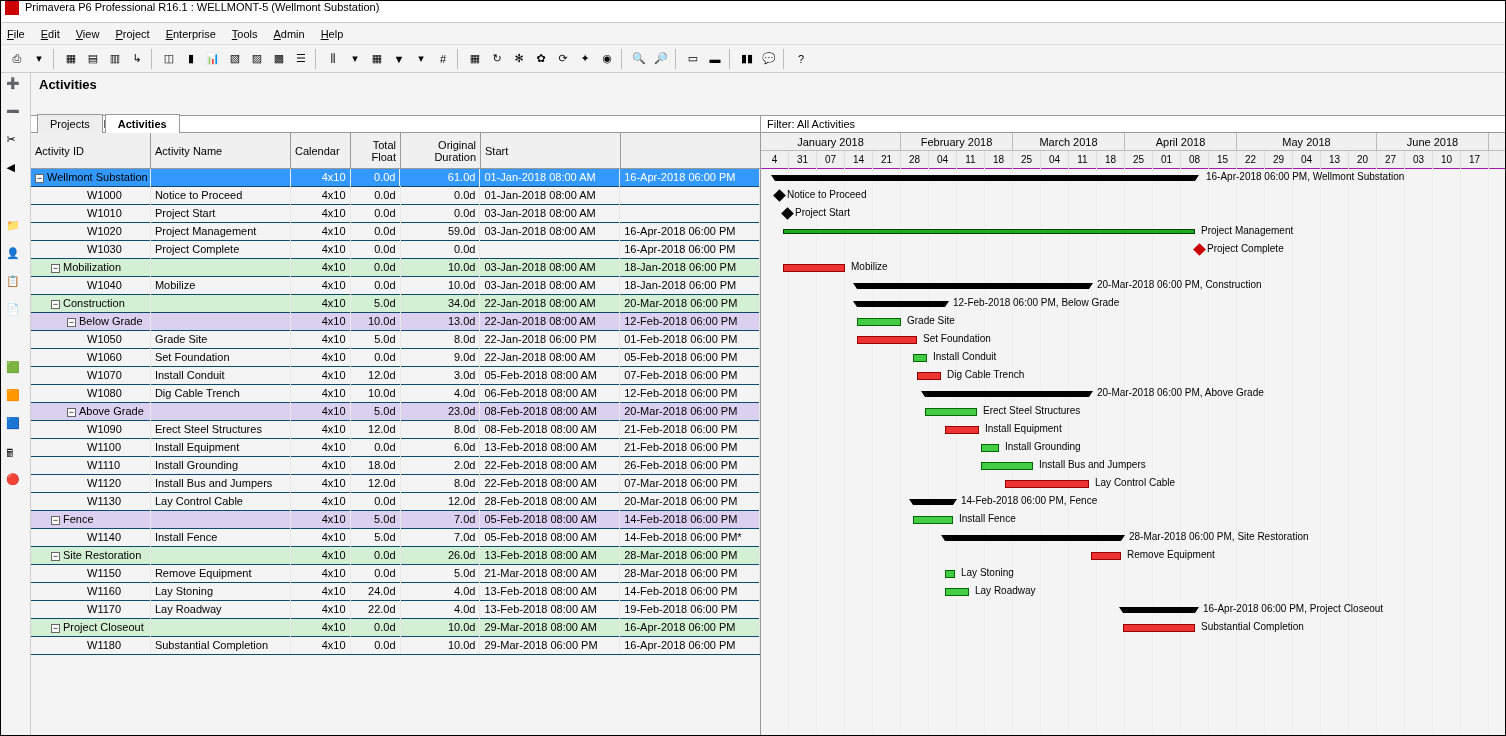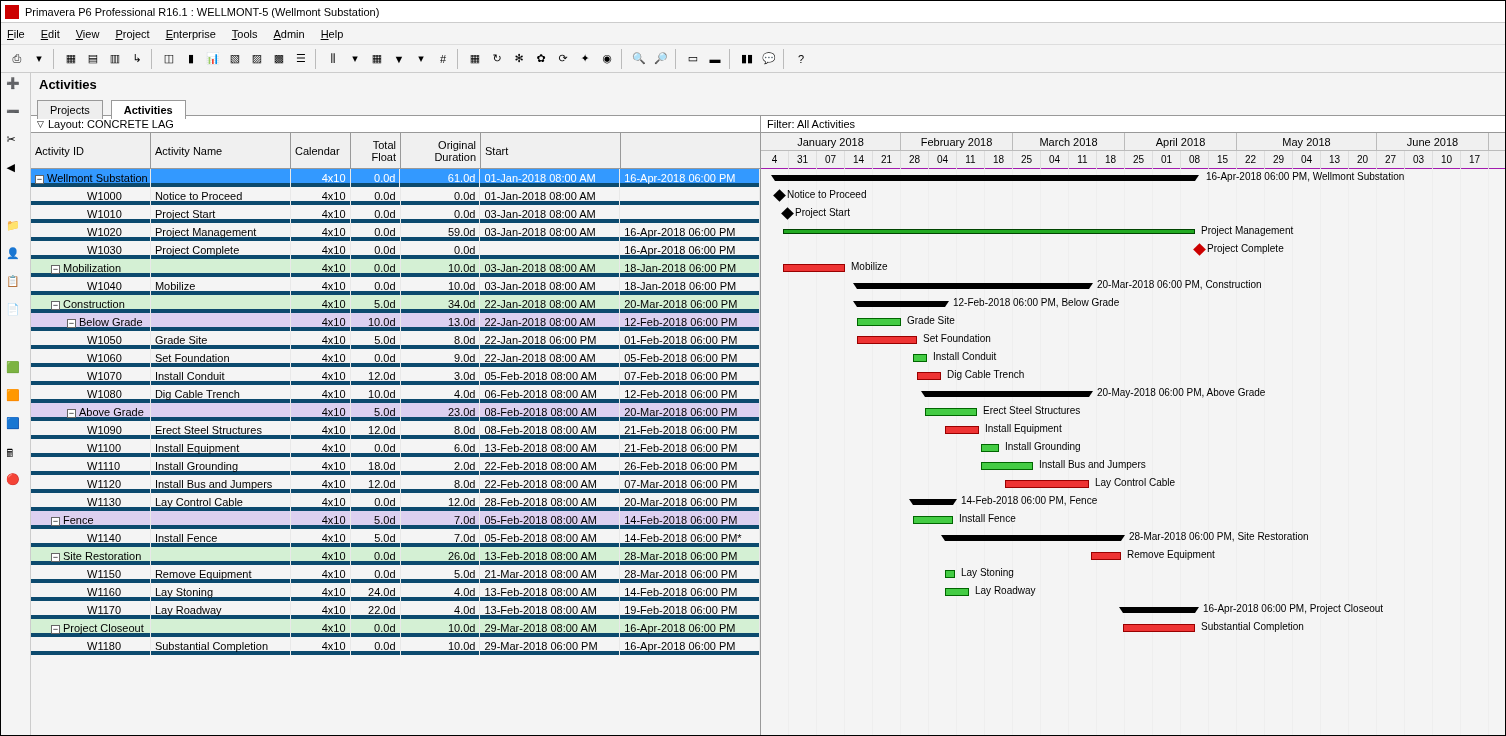--- a/index.html
+++ b/index.html
@@ -1,44 +1,44 @@
 <!DOCTYPE html>
 <html><head>
 <meta charset="utf-8">
 <style>
 *{box-sizing:border-box;margin:0;padding:0;font-family:Tahoma,Arial,sans-serif;font-size:11px;color:#000}
 body{background:#fff;overflow:hidden}
 .app{width:1506px;height:736px;border:1px solid #000;position:relative;background:#f4f4f4}
-.titlebar{height:22px;background:#fff;display:flex;align-items:center;padding:0 4px;border-bottom:1px solid #ccc}
+.titlebar{height:22px;background:#fff;display:flex;padding:0 4px;border-bottom:1px solid #ccc}
 .tb-icon{width:14px;height:14px;background:#c00;margin-right:6px}
 .menubar{height:22px;background:#f4f4f4;display:flex;align-items:center;padding:0 6px;border-bottom:1px solid #ddd}
 .menubar span{margin-right:16px;cursor:pointer}
 .menubar span u{text-decoration:underline}
 .toolbar{height:28px;background:#f4f4f4;border-bottom:1px solid #ccc;display:flex;align-items:center;padding:0 6px;gap:2px}
 .tbtn{width:20px;height:20px;border:1px solid transparent;display:inline-flex;align-items:center;justify-content:center;cursor:pointer}
 .tsep{width:4px;height:20px;border-left:1px solid #bbb;margin:0 2px}
 .main{display:flex;height:calc(100% - 72px)}
 .leftbar{width:30px;background:#f4f4f4;border-right:1px solid #ccc;display:flex;flex-direction:column;align-items:center;padding-top:4px;gap:10px}
 .lbtn{width:18px;height:18px;cursor:pointer}
 .content{flex:1;display:flex;flex-direction:column}
 .section-title{font-weight:bold;font-size:13px;padding:4px 8px;background:#f4f4f4}
 .tabs{display:flex;background:#f4f4f4;border-bottom:1px solid #999;padding-left:6px}
-.tab{padding:3px 12px;border:1px solid #999;border-bottom:none;background:#eee;margin-right:8px;cursor:pointer;position:relative;top:4px}
+.tab{padding:3px 12px;border:1px solid #999;border-bottom:none;background:#eee;margin-right:2px;cursor:pointer;position:relative;top:18px}
 .tab.active{background:#fff;font-weight:bold}
 .layout-row{display:flex;border-bottom:1px solid #999;background:#fff}
 .layout-left{display:flex;align-items:center;padding:2px 6px;border-right:1px solid #999}
 .layout-right{display:flex;align-items:center;padding:2px 6px}
 .drop{font-size:9px;margin-right:4px}
 .grid-area{flex:1;display:flex;overflow:hidden}
 .grid-left{display:flex;flex-direction:column;border-right:1px solid #999}
 .grid-right{flex:1;display:flex;flex-direction:column;overflow:hidden}
 .hdr-row{display:flex;background:#f0f0f0;border-bottom:1px solid #999;height:36px}
 .hdr-cell{border-right:1px solid #999;padding:2px 4px;display:flex;align-items:center;font-size:11px}
 .rows{overflow:hidden}
-.row{display:flex;height:18px;border-bottom:4px solid #0c4a6e;align-items:flex-start}
+.row{display:flex;height:18px;border-bottom:1px solid #0c4a6e;align-items:flex-end}
 .cell{border-right:1px solid #e8e8e8;padding:0 4px;height:18px;line-height:18px;overflow:hidden;white-space:nowrap}
 .c-id{width:120px}
 .c-name{width:140px}
 .c-cal{width:60px;text-align:right}
 .c-tf{width:50px;text-align:right}
 .c-od{width:80px;text-align:right}
 .c-start{width:140px}
 .c-finish{width:140px}
 .lvl0{background:#3399ff;color:#fff}
 .lvl0 .cell{color:#fff}
@@ -496,21 +496,21 @@
               <div class="gantt-row">
                 <div class="bar bar-task" style="left: 152px; width: 14px;"></div>
                 <div class="gantt-label" style="left: 172px;">Install Conduit</div>
               </div>
               <div class="gantt-row">
                 <div class="bar bar-crit" style="left: 156px; width: 24px;"></div>
                 <div class="gantt-label" style="left: 186px;">Dig Cable Trench</div>
               </div>
               <div class="gantt-row">
                 <div class="bar bar-sum" style="left: 164px; width: 164px;"></div>
-                <div class="gantt-label" style="left: 336px;">20-May-2018 06:00 PM, Above Grade</div>
+                <div class="gantt-label" style="left: 336px;">20-Mar-2018 06:00 PM, Above Grade</div>
               </div>
               <div class="gantt-row">
                 <div class="bar bar-task" style="left: 164px; width: 52px;"></div>
                 <div class="gantt-label" style="left: 222px;">Erect Steel Structures</div>
               </div>
               <div class="gantt-row">
                 <div class="bar bar-crit" style="left: 184px; width: 34px;"></div>
                 <div class="gantt-label" style="left: 224px;">Install Equipment</div>
               </div>
               <div class="gantt-row">

